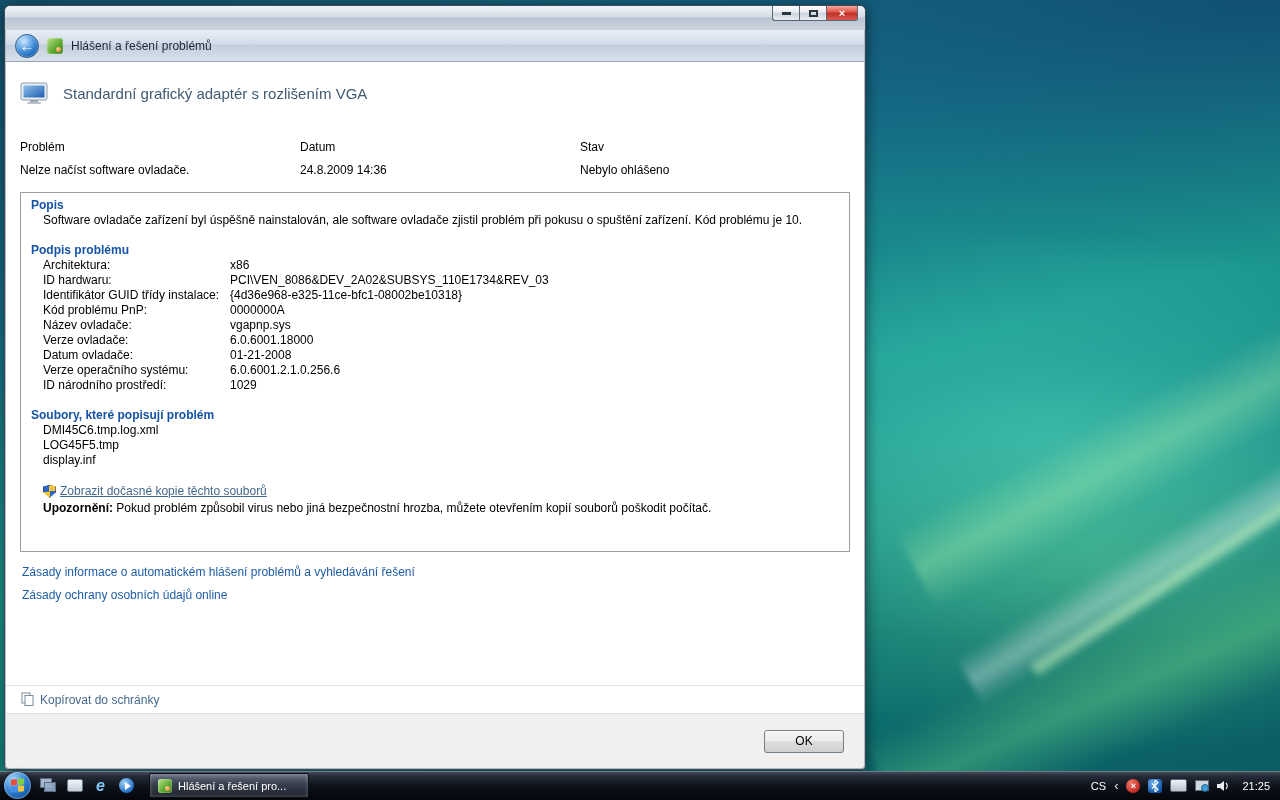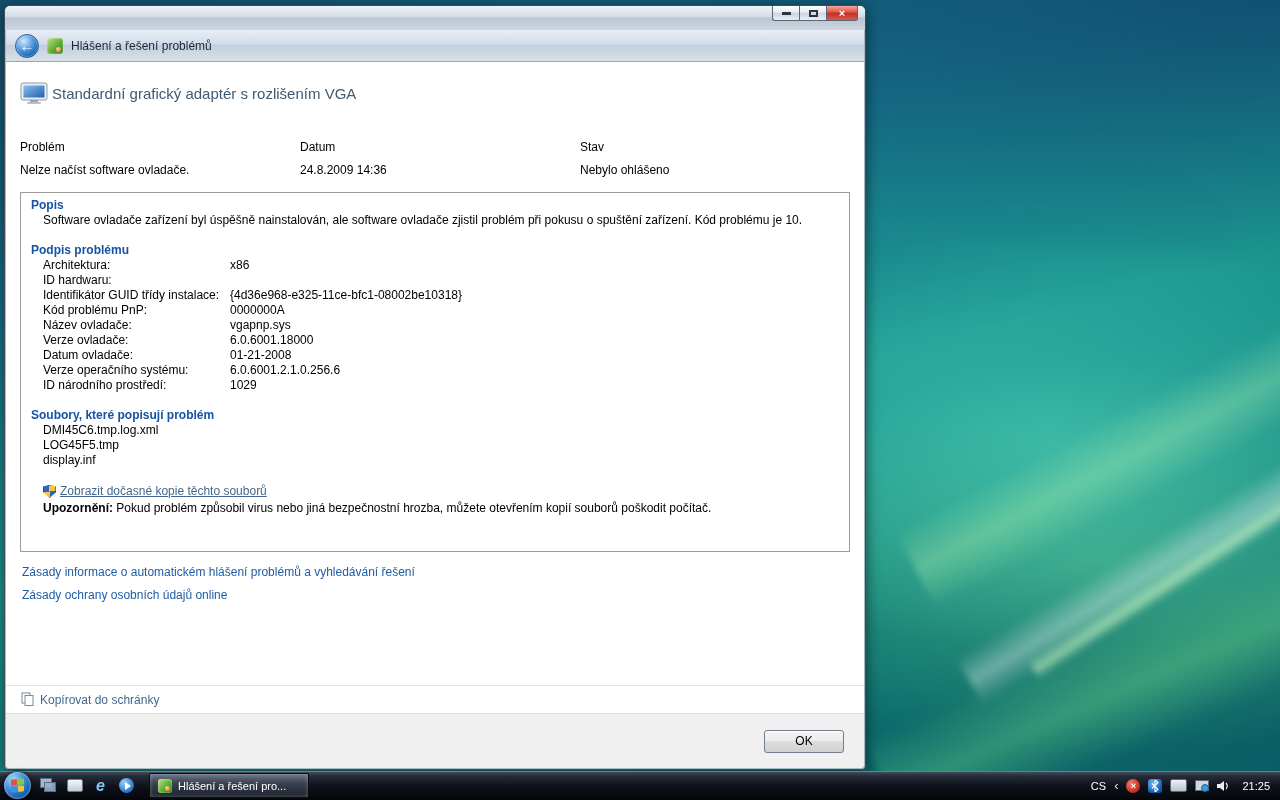--- a/index.html
+++ b/index.html
@@ -51,21 +51,21 @@
     color:#fff;font-size:15px;line-height:22px;text-align:center;padding:0;
     box-shadow:inset 0 0 2px rgba(255,255,255,.8);}
   .app-icon{width:16px;height:16px;border-radius:3px;display:inline-block;position:relative;
     background:linear-gradient(135deg,#bfe48a,#57a82e 60%,#2f7d18);
     box-shadow:inset 0 0 2px rgba(255,255,255,.7);}
   .app-icon::after{content:"";position:absolute;right:2px;bottom:2px;width:5px;height:5px;border-radius:50%;
     background:radial-gradient(circle at 35% 30%,#ffd9a0,#e2641e);}
   .nav-title{font-size:12px;color:#1c2733;}
 
   .content{background:#ffffff;flex:1;padding:20px 14px 0;overflow:hidden;margin:0 1px;}
-  .page-header{display:flex;align-items:center;gap:4px;}
+  .page-header{display:flex;align-items:center;gap:15px;}
   .page-title{font-size:15px;font-weight:normal;color:#3f5a73;margin:0;}
 
   .grid-row{display:grid;grid-template-columns:280px 280px 1fr;font-size:12px;color:#000;}
   .col-headers{margin-top:36px;}
   .col-values{margin-top:9px;}
 
   .details-box{margin-top:15px;border:1px solid #9c9c9c;height:360px;box-sizing:border-box;
     padding:5px 10px;font-size:12px;line-height:15px;color:#000;overflow:hidden;}
   .sec-h{font-weight:bold;color:#1553a4;}
   .mt{margin-top:15px;}
@@ -201,20 +201,21 @@
         <div class="sec-h">Popis</div>
         <div class="indent">Software ovladače zařízení byl úspěšně nainstalován, ale software ovladače zjistil problém při pokusu o spuštění zařízení. Kód problému je 10.</div>
 
         <div class="sec-h mt">Podpis problému</div>
         <div class="sig-row">
           <span class="sig-label">Architektura:</span>
           <span>x86</span>
         </div>
         <div class="sig-row">
           <span class="sig-label">ID hardwaru:</span>
+          <span>PCI\VEN_8086&amp;DEV_2A02&amp;SUBSYS_110E1734&amp;REV_03</span>
         </div>
         <div class="sig-row">
           <span class="sig-label">Identifikátor GUID třídy instalace:</span>
           <span>{4d36e968-e325-11ce-bfc1-08002be10318}</span>
         </div>
         <div class="sig-row">
           <span class="sig-label">Kód problému PnP:</span>
           <span>0000000A</span>
         </div>
         <div class="sig-row">

